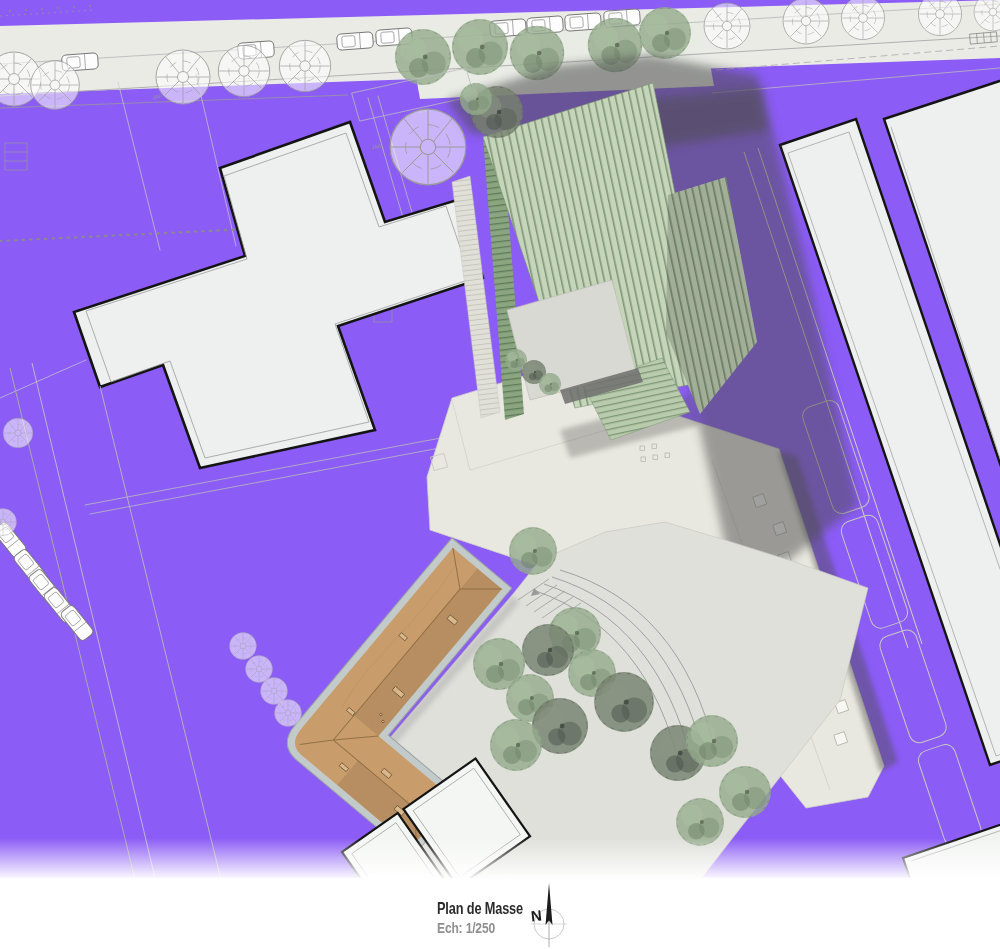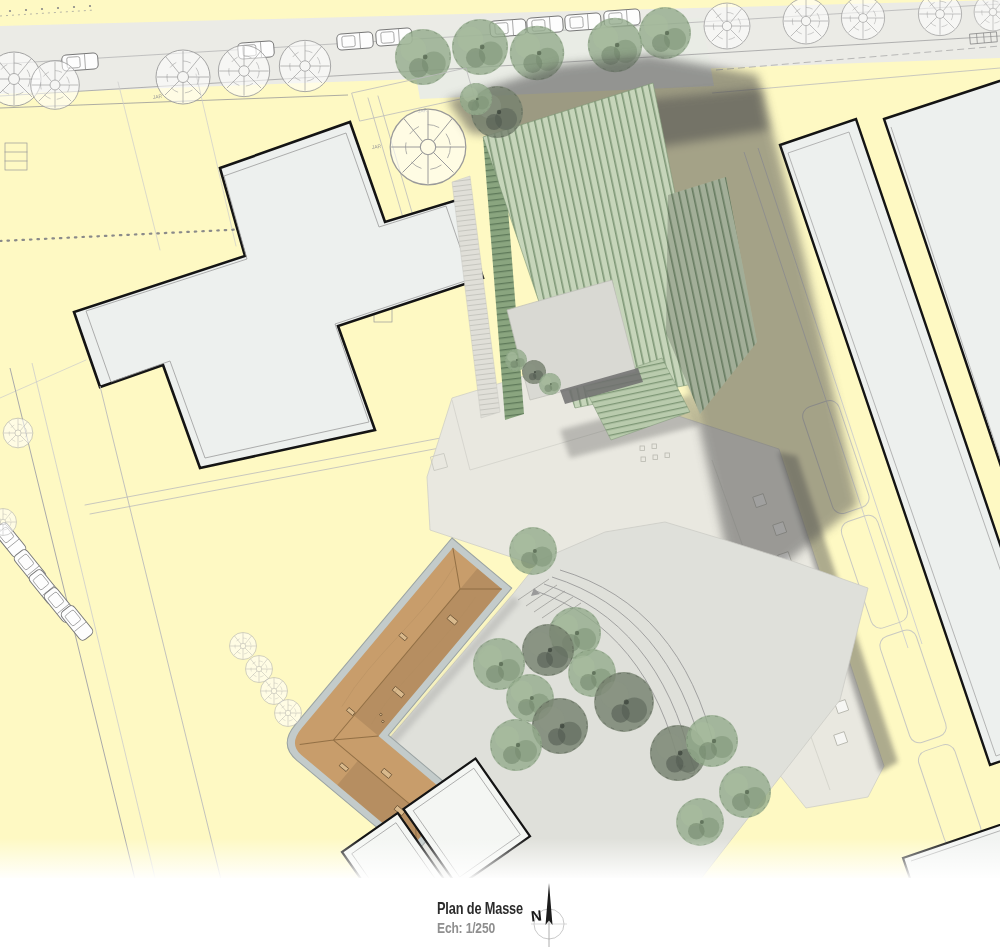--- a/index.html
+++ b/index.html
@@ -1,16 +1,16 @@
 <!DOCTYPE html>
 <html><head>
 <meta charset="utf-8">
 <style>
   html,body{margin:0;padding:0;background:#fff;}
-  #stage{position:relative;width:1000px;height:949px;background:#fef9c3;overflow:hidden;
+  #stage{position:relative;width:1000px;height:949px;background:#8b5cf6;overflow:hidden;
          font-family:"Liberation Sans",sans-serif;}
   svg{display:block;}
   text{font-family:"Liberation Sans",sans-serif;}
   .title-txt{font-weight:bold;letter-spacing:-.2px;}
 </style>
 </head>
 <body>
 
 <div id="stage">
 <svg width="1000" height="949" viewBox="0 0 1000 949">

